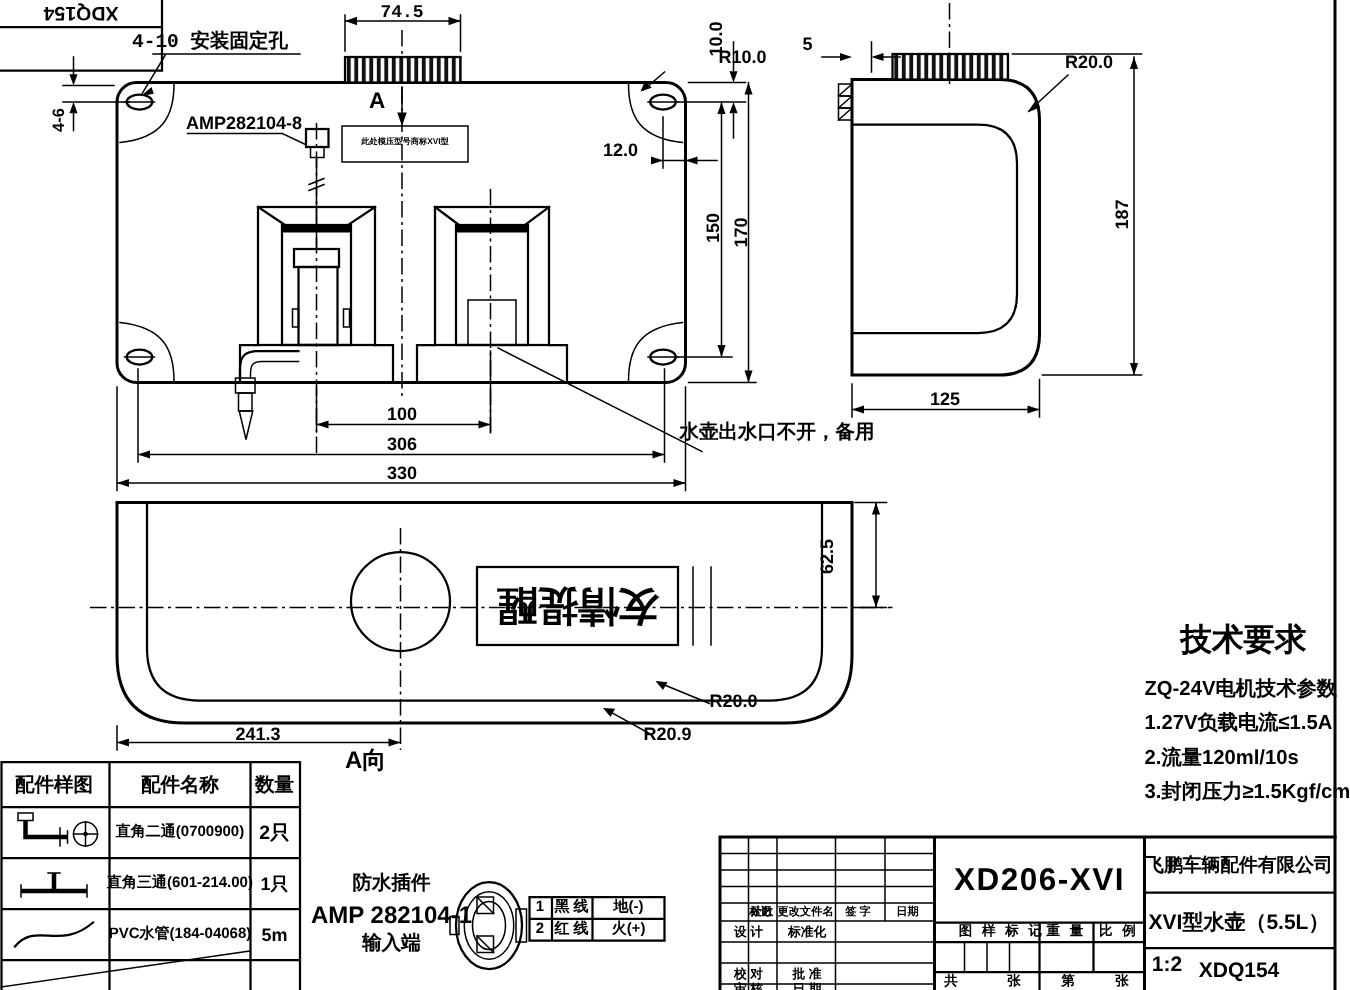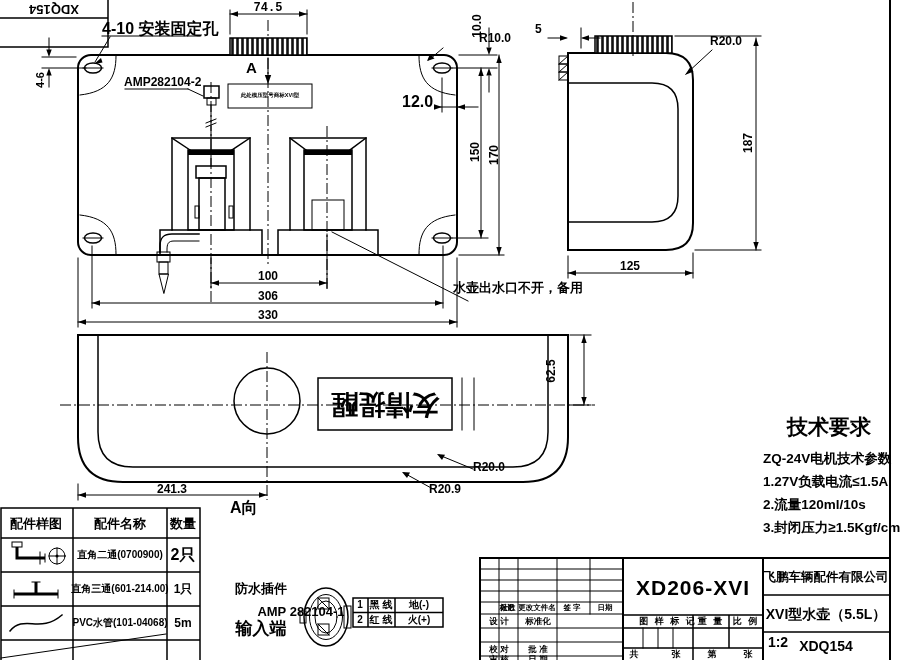--- a/index.html
+++ b/index.html
@@ -203,30 +203,30 @@
     <path class="s15" d="M623,615 H763 M623,628 H763 M623,648 H763 M693,615 V660 M729,615 V648"></path>
     <path class="s1" d="M643,628 V648 M658,628 V648 M673,628 V648"></path>
     <path class="s1" d="M480,569 H623 M480,580 H623 M480,591 H623 M480,602 H623 M480,614 H623
                         M480,628 H623 M480,642 H623 M480,656 H623
                         M499,558 V660 M518,558 V660 M557,558 V660 M590,558 V614"></path>
   </g>
 </svg>
 
 <span class="lbl r180" style="left:54px;top:9px;font-size:13px;">XDQ154</span>
 
-<span class="lbl tl" style="left:102px;top:21px;font-size:16px;">4-10 安装固定孔</span>
+<span class="lbl tl" style="left:88px;top:21px;font-size:13px;font-family:Liberation Mono, monospace;">4-10 安装固定孔</span>
 <span class="lbl r90" style="left:40px;top:80px;font-size:11px;">4-6</span>
-<span class="lbl tl" style="left:124px;top:76px;font-size:12px;">AMP282104-2</span>
+<span class="lbl tl" style="left:124px;top:76px;font-size:12px;">AMP282104-8</span>
 <span class="lbl" style="left:270px;top:96px;font-size:5.5px;">此处模压型号商标XVI型</span>
 <span class="lbl tl" style="left:246px;top:60px;font-size:15px;">A</span>
 <span class="lbl tl" style="left:453px;top:281px;font-size:13px;">水壶出水口不开，备用</span>
 <span class="lbl" style="left:268px;top:8px;font-size:12px;font-family:Liberation Mono, monospace;">74.5</span>
 <span class="lbl tl" style="left:435px;top:32px;font-size:12px;padding-left:44px;">R10.0</span>
 <span class="lbl r90" style="left:477px;top:26px;font-size:12px;">10.0</span>
-<span class="lbl tl" style="left:402px;top:94px;font-size:16px;">12.0</span>
+<span class="lbl tl" style="left:402px;top:94px;font-size:12px;">12.0</span>
 <span class="lbl r90" style="left:475px;top:152px;font-size:12px;">150</span>
 <span class="lbl r90" style="left:494px;top:155px;font-size:12px;">170</span>
 <span class="lbl" style="left:268px;top:276px;font-size:12px;">100</span>
 <span class="lbl" style="left:268px;top:296px;font-size:12px;">306</span>
 <span class="lbl" style="left:268px;top:315px;font-size:12px;">330</span>
 
 <span class="lbl tl" style="left:535px;top:23px;font-size:12px;">5</span>
 <span class="lbl tl" style="left:710px;top:35px;font-size:12px;">R20.0</span>
 <span class="lbl r90" style="left:748px;top:143px;font-size:12px;">187</span>
 <span class="lbl" style="left:630px;top:266px;font-size:12px;">125</span>
@@ -241,29 +241,29 @@
 <span class="lbl tl" style="left:787px;top:416px;font-size:21px;">技术要求</span>
 <span class="lbl tl" style="left:763px;top:452px;font-size:13.5px;">ZQ-24V电机技术参数</span>
 <span class="lbl tl" style="left:763px;top:475px;font-size:13.5px;">1.27V负载电流≤1.5A</span>
 <span class="lbl tl" style="left:763px;top:498px;font-size:13.5px;">2.流量120ml/10s</span>
 <span class="lbl tl" style="left:763px;top:521px;font-size:13.5px;">3.封闭压力≥1.5Kgf/cm</span>
 
 <span class="lbl" style="left:36px;top:523px;font-size:13px;">配件样图</span>
 <span class="lbl" style="left:120px;top:523px;font-size:13px;">配件名称</span>
 <span class="lbl" style="left:183px;top:523px;font-size:13px;">数量</span>
 <span class="lbl" style="left:120px;top:555px;font-size:10px;">直角二通(0700900)</span>
-<span class="lbl" style="left:183px;top:555px;font-size:16px;">2只</span>
+<span class="lbl" style="left:183px;top:555px;font-size:13px;">2只</span>
 <span class="lbl" style="left:120px;top:589px;font-size:10px;">直角三通(601-214.00)</span>
 <span class="lbl" style="left:183px;top:589px;font-size:12px;">1只</span>
-<span class="lbl" style="left:120px;top:623px;font-size:10px;">PVC水管(101-04068)</span>
+<span class="lbl" style="left:120px;top:623px;font-size:10px;">PVC水管(184-04068)</span>
 <span class="lbl" style="left:183px;top:623px;font-size:12px;">5m</span>
 
 <span class="lbl" style="left:261px;top:588px;font-size:13px;">防水插件</span>
-<span class="lbl" style="left:261px;top:611px;font-size:13px;margin-left:40px;">AMP 282104-1</span>
-<span class="lbl" style="left:261px;top:628px;font-size:17px;">输入端</span>
+<span class="lbl" style="left:261px;top:611px;font-size:16px;">AMP 282104-1</span>
+<span class="lbl" style="left:261px;top:628px;font-size:13px;">输入端</span>
 <span class="lbl" style="left:360px;top:605px;font-size:10px;">1</span>
 <span class="lbl" style="left:381px;top:605px;font-size:10px;">黑 线</span>
 <span class="lbl" style="left:419px;top:605px;font-size:10px;">地(-)</span>
 <span class="lbl" style="left:360px;top:620px;font-size:10px;">2</span>
 <span class="lbl" style="left:381px;top:620px;font-size:10px;">红 线</span>
 <span class="lbl" style="left:419px;top:620px;font-size:10px;">火(+)</span>
 
 <span class="lbl" style="left:693px;top:587px;font-size:21px;letter-spacing:1px;">XD206-XVI</span>
 <span class="lbl" style="left:826px;top:577px;font-size:12.5px;">飞鹏车辆配件有限公司</span>
 <span class="lbl" style="left:826px;top:614px;font-size:14px;">XVI型水壶（5.5L）</span>

